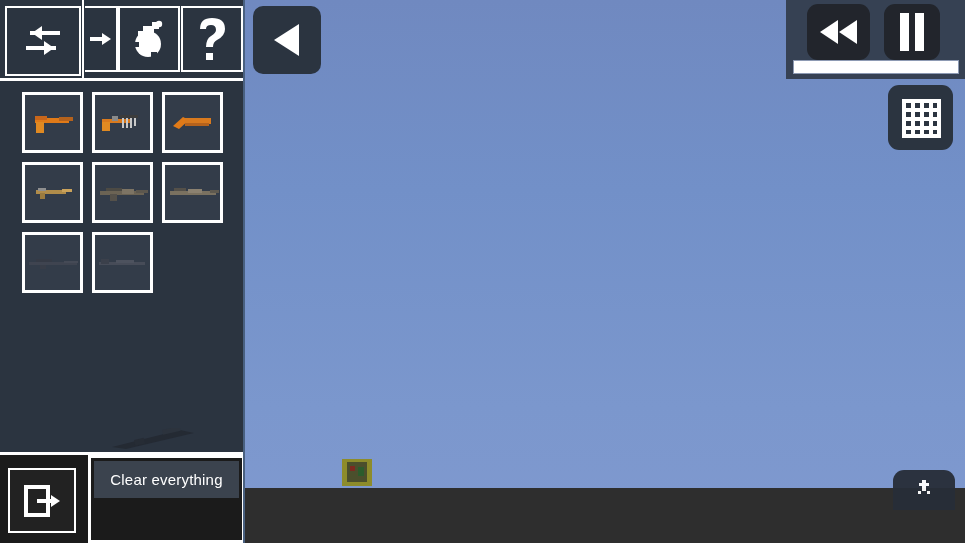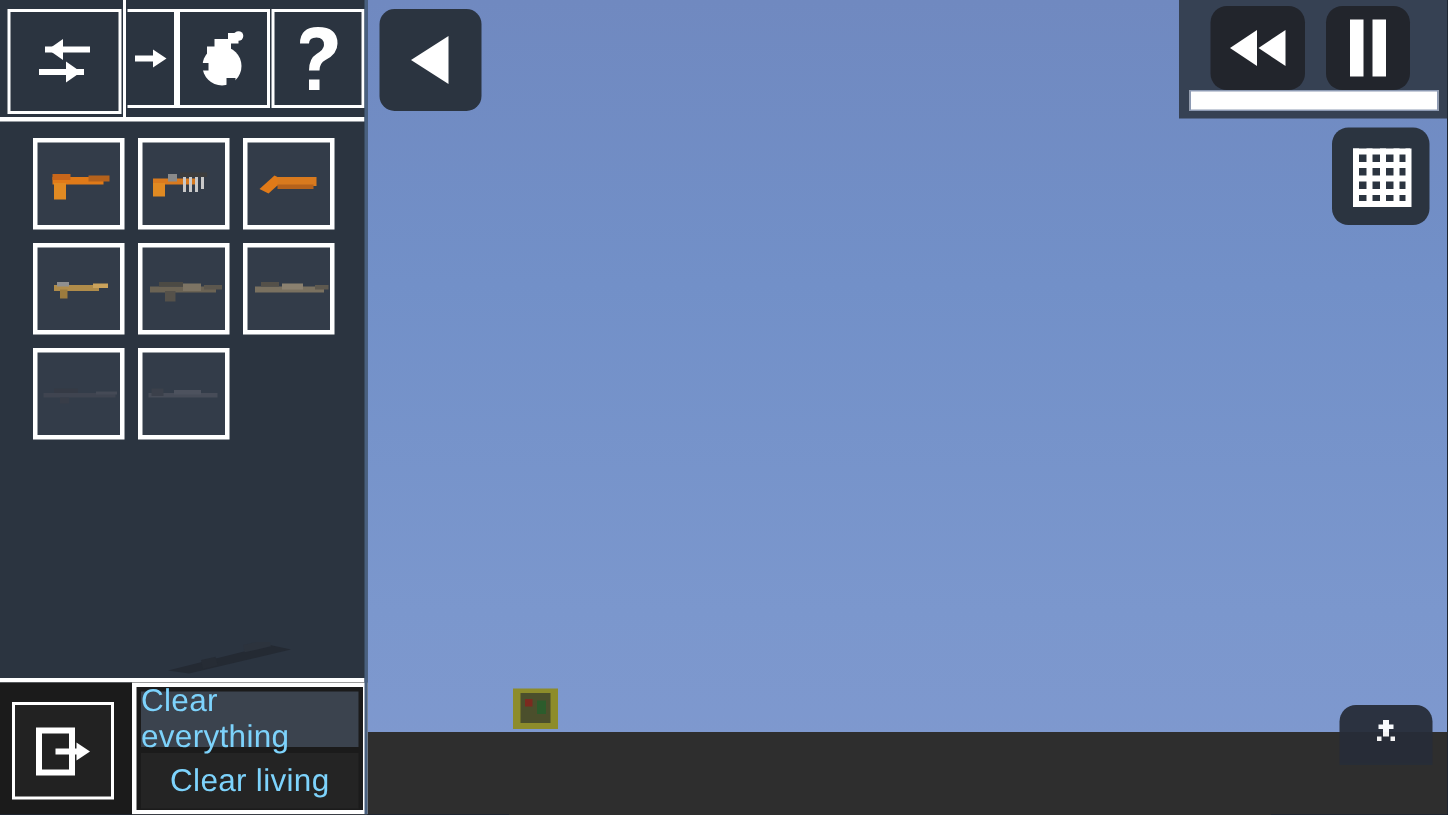--- a/index.html
+++ b/index.html
@@ -188,22 +188,22 @@
     height: 88px;
     box-sizing: border-box;
     border: 3px solid #ffffff;
     background: #1b1b1b;
     padding: 3px;
   }
   .clear-btn {
     box-sizing: border-box;
     width: 100%;
     height: 37px;
-    color: #7dd3fc;
-    font-size: 21px;
+    color: #ffffff;
+    font-size: 15px;
     display: flex;
     align-items: center;
     justify-content: center;
     letter-spacing: 0.2px;
     border: none;
   }
   .clear-btn.on  { background: #3b434e; }
   .clear-btn.off { background: #242424; margin-top: 4px; }
 
   
@@ -396,21 +396,20 @@
     <div class="exit-btn">
       <svg width="42" height="42" viewBox="0 0 42 42">
         <rect x="5" y="7" width="22" height="28" fill="none" stroke="#fff" stroke-width="4"></rect>
         <rect x="16" y="19" width="18" height="4" fill="#fff"></rect>
         <polygon points="39,21 30,15 30,27" fill="#fff"></polygon>
       </svg>
     </div>
 
     <div class="clear-panel">
       <div class="clear-btn on">Clear everything</div>
-      <div class="clear-btn off">Clear living</div>
     </div>
 
     <div class="sidebar-edge"></div>
   </div>
 
   <div class="round-btn back-btn">
     <svg width="36" height="38" viewBox="0 0 36 38">
       <polygon points="5,19 30,3 30,35" fill="#fff"></polygon>
     </svg>
   </div>

